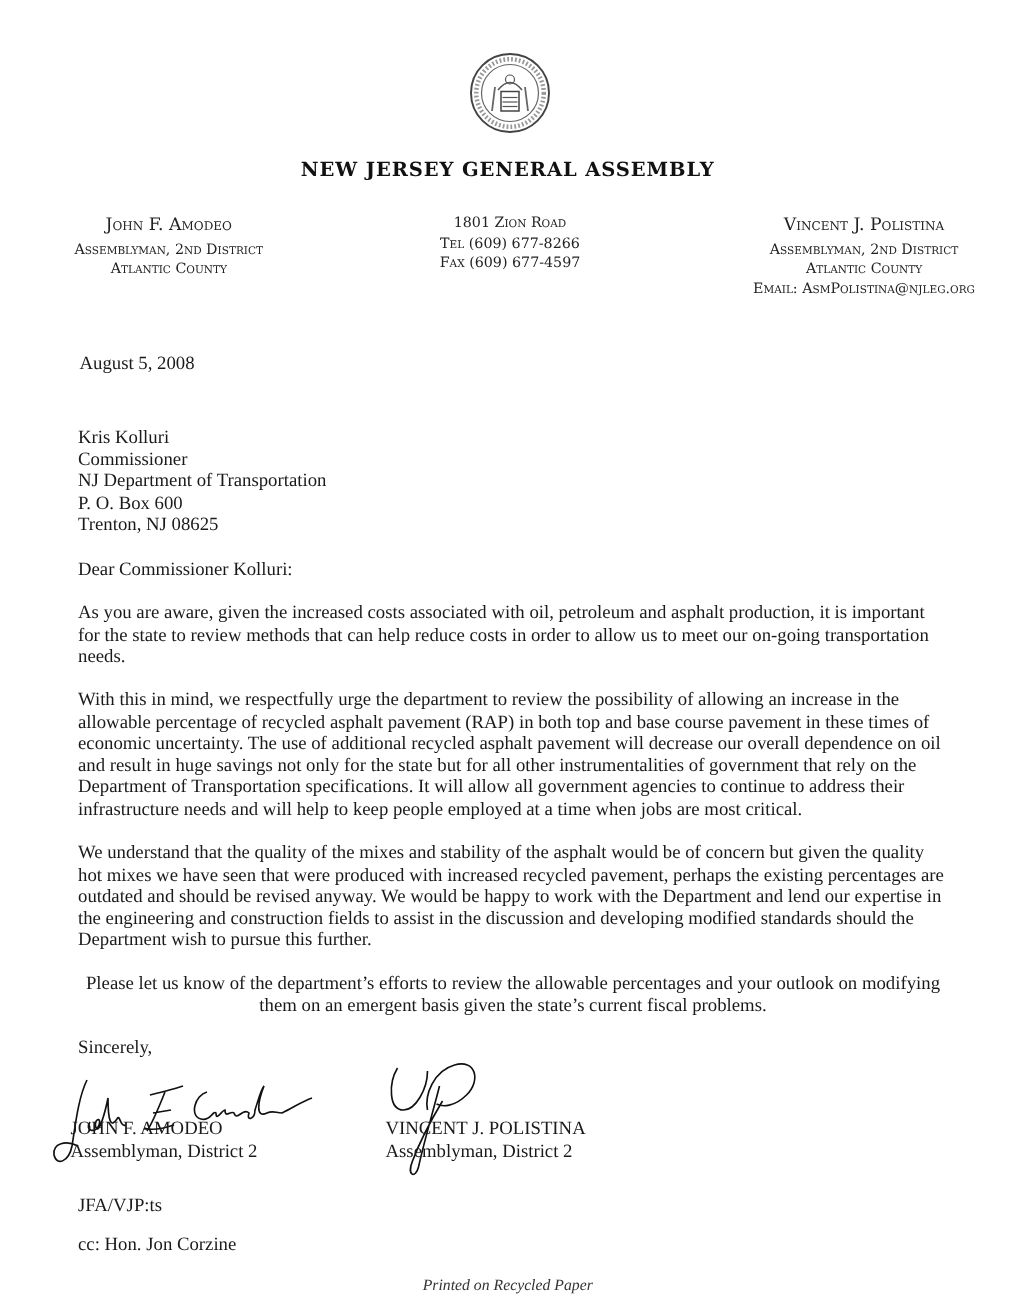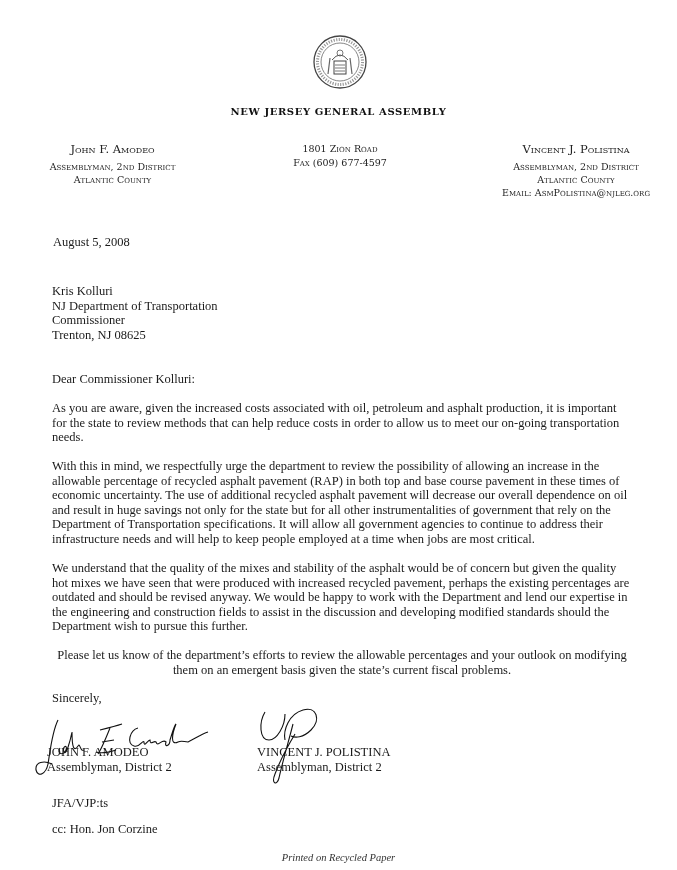--- a/index.html
+++ b/index.html
@@ -24,21 +24,21 @@
       width: 56px;
       height: 56px;
     }
     .org-title {
       left: 0;
       width: 677px;
       top: 106px;
       text-align: center;
       font-family: "DejaVu Serif", "Liberation Serif", serif;
       font-weight: bold;
-      font-size: 10px;
+      font-size: 13px;
       letter-spacing: 0.6px;
       color: #111;
     }
     .lh-col {
       top: 141px;
       text-align: center;
       font-family: "DejaVu Serif", "Liberation Serif", serif;
       color: #222;
       font-variant: small-caps;
     }
@@ -126,36 +126,38 @@
 <div class="abs org-title">NEW JERSEY GENERAL ASSEMBLY</div>
 
 <div class="abs lh-col lh-left">
   <div class="name">John F. Amodeo</div>
   <div class="line">Assemblyman, 2nd District</div>
   <div class="line">Atlantic County</div>
 </div>
 
 <div class="abs lh-col lh-center">
   <div class="line">1801 Zion Road</div>
+  <div class="line">Tel (609) 677-8266</div>
   <div class="line">Fax (609) 677-4597</div>
 </div>
 
 <div class="abs lh-col lh-right">
   <div class="name">Vincent J. Polistina</div>
   <div class="line">Assemblyman, 2nd District</div>
   <div class="line">Atlantic County</div>
   <div class="line">Email: AsmPolistina@njleg.org</div>
 </div>
 
 <div class="abs letter date">August 5, 2008</div>
 
 <div class="abs letter recipient">
   <div>Kris Kolluri</div>
+  <div>Commissioner</div>
   <div>NJ Department of Transportation</div>
-  <div>Commissioner</div>
+  <div>P. O. Box 600</div>
   <div>Trenton, NJ  08625</div>
 </div>
 
 <div class="abs letter salutation">Dear Commissioner Kolluri:</div>
 
 <div class="abs letter para p1">As you are aware, given the increased costs associated with oil, petroleum and asphalt production, it is important for the state to review methods that can help reduce costs in order to allow us to meet our on-going transportation needs.</div>
 <div class="abs letter para p2">With this in mind, we respectfully urge the department to review the possibility of allowing an increase in the allowable percentage of recycled asphalt pavement (RAP) in both top and base course pavement in these times of economic uncertainty.  The use of additional recycled asphalt pavement will decrease our overall dependence on oil and result in huge savings not only for the state but for all other instrumentalities of government that rely on the Department of Transportation specifications.  It will allow all government agencies to continue to address their infrastructure needs and will help to keep people employed at a time when jobs are most critical.</div>
 <div class="abs letter para p3">We understand that the quality of the mixes and stability of the asphalt would be of concern but given the quality hot mixes we have seen that were produced with increased recycled pavement, perhaps the existing percentages are outdated and should be revised anyway.  We would be happy to work with the Department and lend our expertise in the engineering and construction fields to assist in the discussion and developing modified standards should the Department wish to pursue this further.</div>
 <div class="abs letter para p4">Please let us know of the department’s efforts to review the allowable percentages and your outlook on modifying them on an emergent basis given the state’s current fiscal problems.</div>
 

